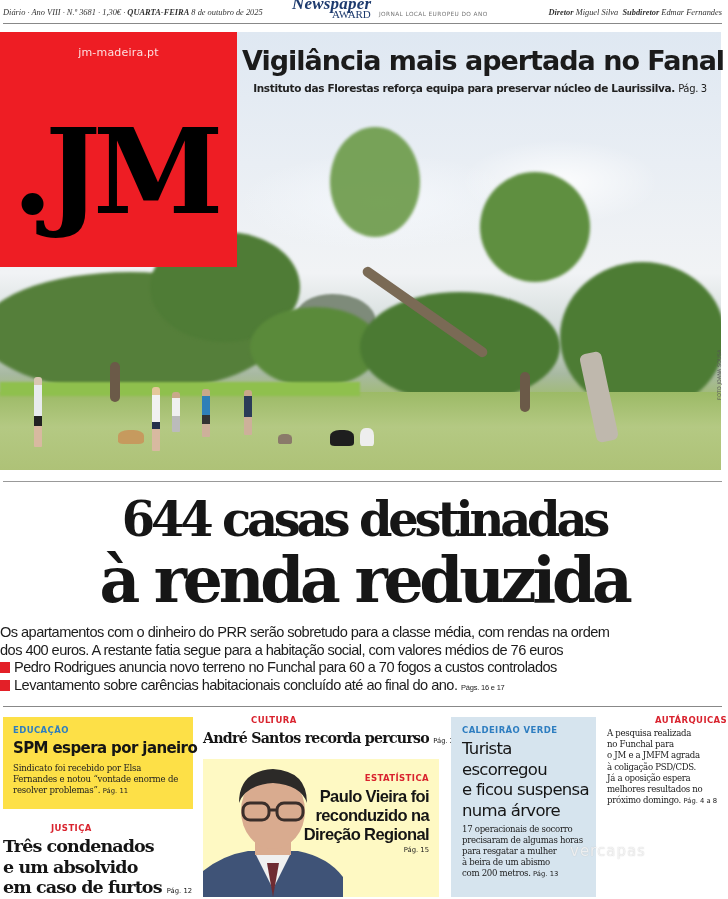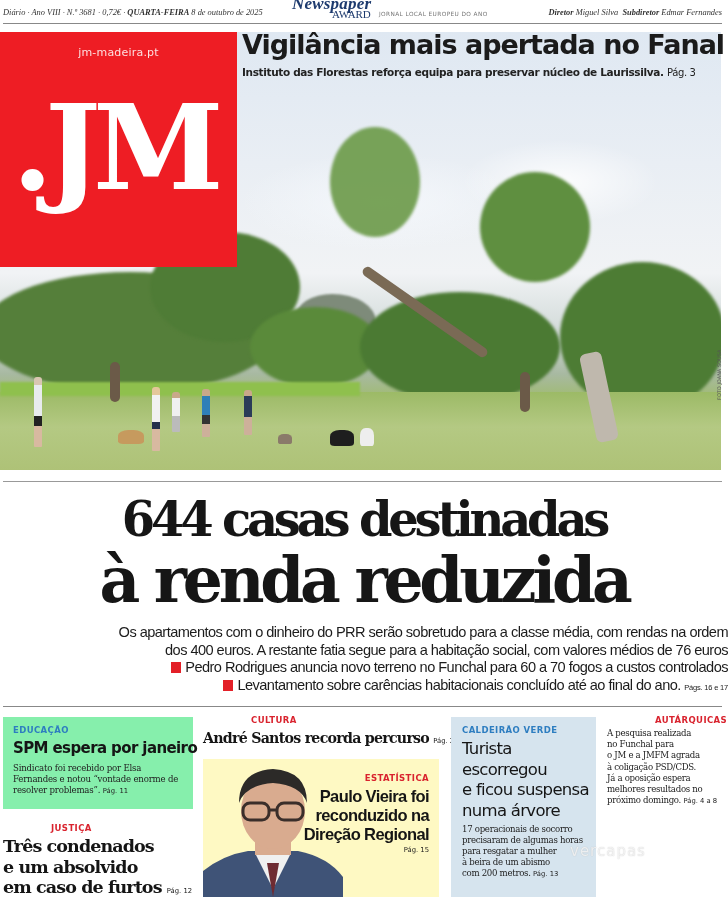--- a/index.html
+++ b/index.html
@@ -28,48 +28,48 @@
   .hero .mountain { position: absolute; left: 296px; top: 262px; width: 80px; height: 50px; background: #7e8b7a; border-radius: 45% 55% 0 0; filter: blur(1px); }
   .hero .canopy { position: absolute; border-radius: 50%; background: #5d8a3e; filter: blur(1.5px); }
   .hero .trunk { position: absolute; background: #6b5a48; border-radius: 6px; }
   .hero .meadow { position: absolute; left: 0; top: 360px; width: 721px; height: 78px; background: linear-gradient(180deg, #9cba66 0%, #b4c983 45%, #aec277 100%); }
   .hero .hedge { position: absolute; left: 0; top: 350px; width: 360px; height: 14px; background: #8fc04d; filter: blur(1px); }
   .hero .person { position: absolute; width: 8px; border-radius: 3px 3px 1px 1px; }
   .hero .animal { position: absolute; border-radius: 40% 40% 20% 20%; }
 
   .logo { position: absolute; left: 0; top: 32px; width: 237px; height: 235px; background: #ee1d24; z-index: 3; }
   .logo .url { position: absolute; left: 0; width: 237px; top: 14px; text-align: center; font-family: "DejaVu Sans", sans-serif; font-size: 11px; color: #fde0e0; letter-spacing: 0.2px; }
-  .logo .mark { position: absolute; left: 12px; top: 56px; font-family: "DejaVu Serif", serif; font-weight: bold; font-size: 118px; line-height: 120px; color: #ffffff; letter-spacing: -8px; transform: scaleX(1.0); white-space: nowrap; text-align: right; }
-
-  .hero-title { position: absolute; left: 242px; top: 28px; width: 476px; text-align: left; z-index: 4; }
+  .logo .mark { position: absolute; left: 12px; top: 80px; font-family: "DejaVu Serif", serif; font-weight: bold; font-size: 118px; line-height: 120px; color: #000000; letter-spacing: -8px; transform: scaleX(1.0); white-space: nowrap; text-align: right; }
+
+  .hero-title { position: absolute; left: 242px; top: 44px; width: 476px; text-align: center; z-index: 4; }
   .hero-title h1 { font-family: "DejaVu Sans", sans-serif; font-weight: bold; font-size: 27px; letter-spacing: -1px; color: #1b1b1b; white-space: nowrap; line-height: 34px; }
   .hero-title p { font-family: "DejaVu Sans", sans-serif; font-weight: bold; font-size: 10.5px; letter-spacing: -0.35px; color: #222; margin-top: 4px; white-space: nowrap; }
   .hero-title p .pg { font-weight: normal; font-size: 10px; }
   .credit { position: absolute; left: 716px; top: 400px; font-family: "DejaVu Sans", sans-serif; font-size: 5px; color: #555; transform: rotate(-90deg); transform-origin: left top; white-space: nowrap; z-index: 4; }
 
   
   .rule-mid { position: absolute; left: 3px; top: 481px; width: 719px; height: 1px; background: #999; }
   .main-head { position: absolute; left: 0; top: 488px; width: 728px; text-align: center; font-family: "DejaVu Serif", serif; font-weight: bold; color: #161616; }
   .main-head .l1 { font-size: 48px; line-height: 62px; letter-spacing: -4.2px; white-space: nowrap; }
   .main-head .l2 { font-size: 63px; line-height: 60px; letter-spacing: -4.2px; white-space: nowrap; }
 
-  .deck { position: absolute; left: 0; top: 624px; width: 728px; text-align: right; font-family: "Liberation Sans Narrow", "Liberation Sans", sans-serif; color: #1c1c1c; }
+  .deck { position: absolute; left: 0; top: 624px; width: 728px; text-align: left; font-family: "Liberation Sans Narrow", "Liberation Sans", sans-serif; color: #1c1c1c; }
   .deck .d { font-size: 14.6px; line-height: 17.5px; letter-spacing: -0.55px; white-space: nowrap; }
   .deck .bul { display: inline-block; width: 10px; height: 11px; background: #e32028; margin-right: 4px; vertical-align: -1px; }
   .deck .pg { font-size: 7.5px; letter-spacing: -0.2px; }
 
   .rule-low { position: absolute; left: 3px; top: 706px; width: 719px; height: 1px; background: #888; }
 
   
   .kicker { font-family: "DejaVu Sans", sans-serif; font-weight: bold; font-size: 8.5px; letter-spacing: 0.4px; }
   .kicker.red { color: #d9232e; padding-left: 48px; }
   .kicker.blue { color: #2d7dc0; }
   .pgs { font-family: "DejaVu Sans", sans-serif; font-size: 6.8px; font-weight: normal; letter-spacing: 0; }
 
-  .box-edu { position: absolute; left: 3px; top: 717px; width: 190px; height: 92px; background: #86efac; padding: 8px 10px; }
+  .box-edu { position: absolute; left: 3px; top: 717px; width: 190px; height: 92px; background: #fde047; padding: 8px 10px; }
   .box-edu h3 { font-family: "DejaVu Sans", sans-serif; font-weight: bold; font-size: 15px; letter-spacing: -0.6px; color: #151515; margin-top: 4px; white-space: nowrap; }
   .box-edu p { font-family: "DejaVu Serif", serif; font-size: 8.6px; line-height: 11px; color: #222; margin-top: 6px; letter-spacing: -0.2px; }
 
   .story-just { position: absolute; left: 3px; top: 823px; width: 195px; }
   .story-just h3 { font-family: "DejaVu Serif", serif; font-weight: bold; font-size: 17.5px; line-height: 20.5px; letter-spacing: -0.9px; color: #151515; margin-top: 3px; white-space: nowrap; }
 
   .story-cult { position: absolute; left: 203px; top: 715px; width: 245px; }
   .story-cult h3 { font-family: "DejaVu Serif", serif; font-weight: bold; font-size: 14.2px; letter-spacing: -0.75px; color: #151515; margin-top: 5px; white-space: nowrap; }
 
   .box-est { position: absolute; left: 203px; top: 759px; width: 236px; height: 138px; background: #fef9c3; overflow: hidden; }
@@ -86,21 +86,21 @@
   .story-aut h3 { font-family: "DejaVu Serif", serif; font-weight: bold; font-size: 17.2px; line-height: 20px; letter-spacing: -0.9px; color: #151515; margin-top: 4px; white-space: nowrap; }
   .story-aut p { font-family: "DejaVu Serif", serif; font-size: 8.6px; line-height: 11.2px; color: #222; margin-top: 3px; letter-spacing: -0.3px; white-space: nowrap; }
 
   .watermark { position: absolute; left: 570px; top: 842px; font-family: "DejaVu Sans", sans-serif; font-size: 15px; color: rgba(255,255,255,0.75); letter-spacing: 1px; text-shadow: 0 0 1px rgba(150,150,150,0.6); z-index: 5; }
 </style>
 </head>
 <body>
 
 <div class="topbar">
   <div class="issue">
-    <span>Diário · Ano VIII · N.º 3681 · 0,72€ · </span><b>QUARTA-FEIRA</b> <span>8 de outubro de 2025</span>
+    <span>Diário · Ano VIII · N.º 3681 · 1,30€ · </span><b>QUARTA-FEIRA</b> <span>8 de outubro de 2025</span>
   </div>
   <div class="award">
     <span class="np">Newspaper</span>
     <span class="aw">AWARD</span>
     <span class="jl">JORNAL LOCAL EUROPEU DO ANO</span>
   </div>
   <div class="staff">
     <b>Diretor</b> <span>Miguel Silva</span>&nbsp; <b>Subdiretor</b> <span>Edmar Fernandes</span>
   </div>
 </div>

